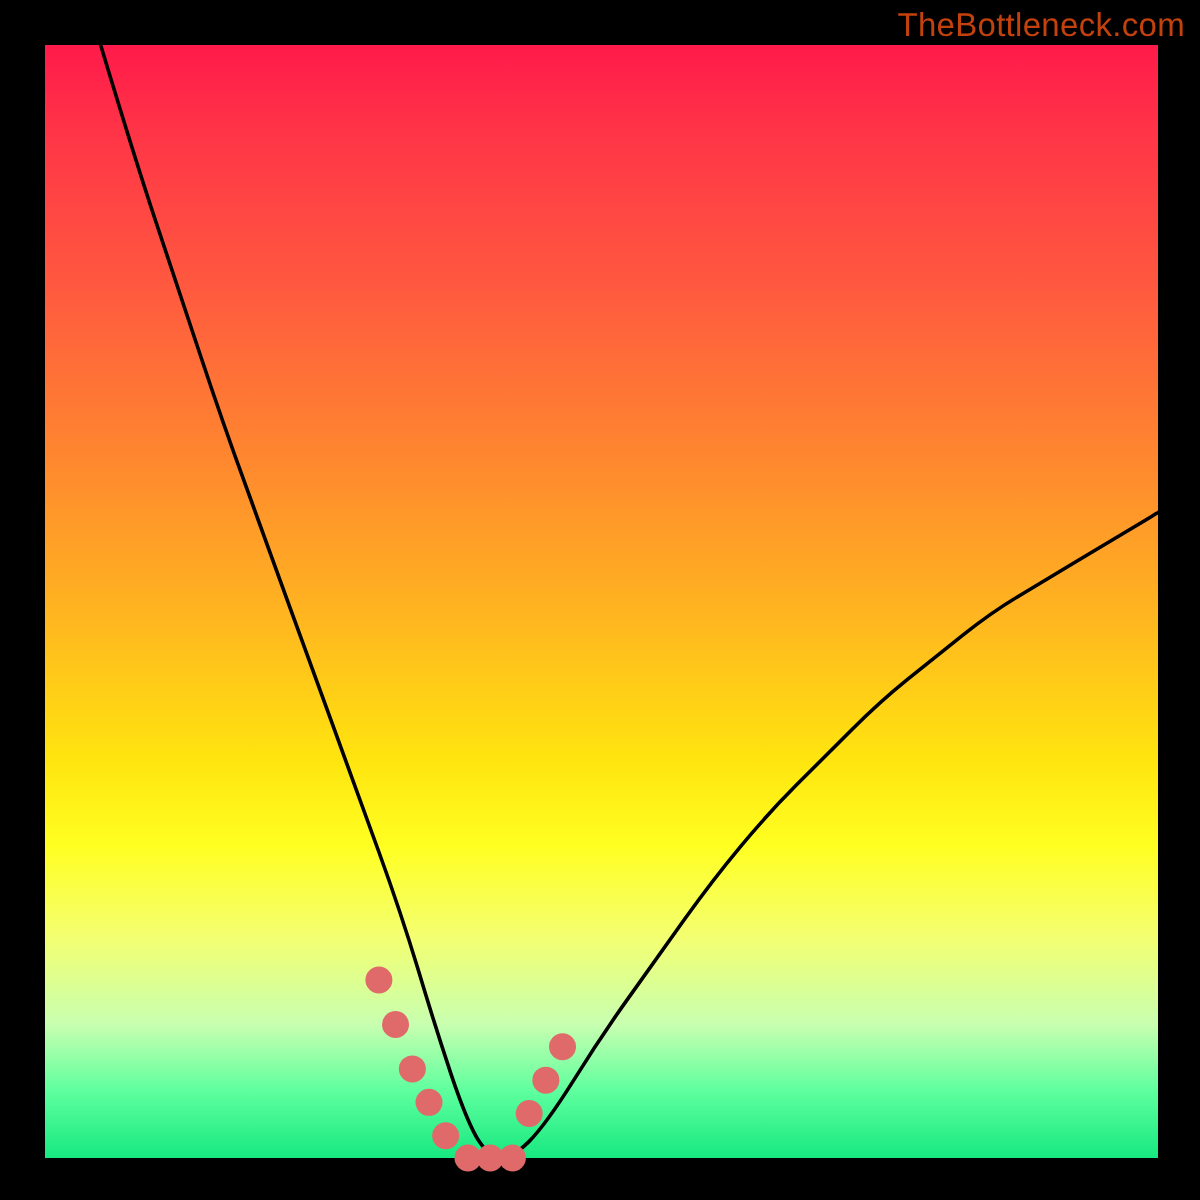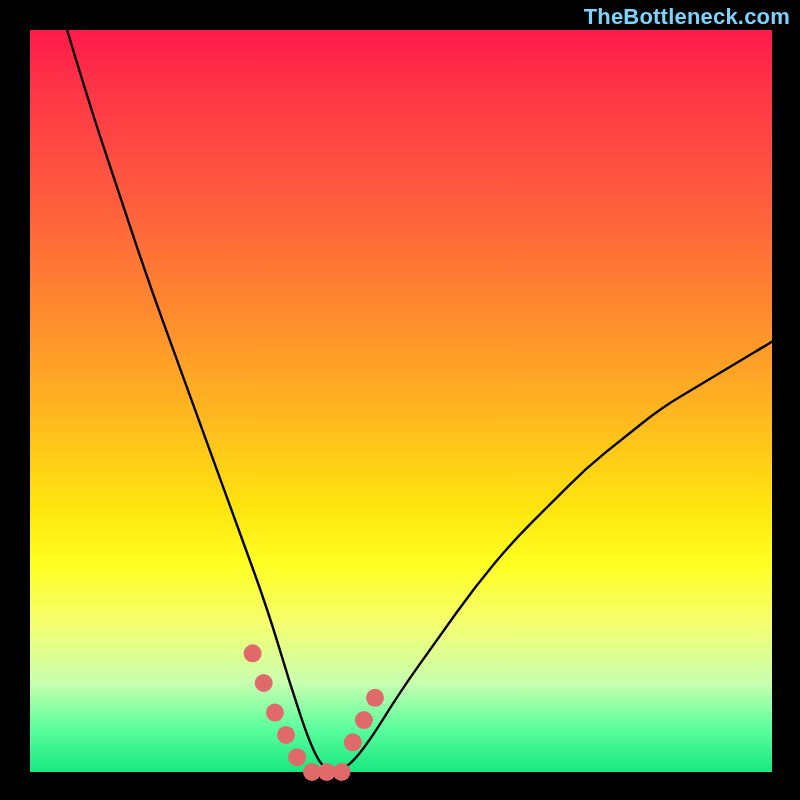--- a/index.html
+++ b/index.html
@@ -38,24 +38,24 @@
       #f4ff70 80%,
       #c8ffb0 88%,
       #5eff9e 94%,
       #17e880 100%
     );
   }
   .watermark {
     position: absolute;
     top: 4px;
     right: 10px;
-    color: #7dd3fc;
+    color: #c2410c;
     font-size: 22px;
     letter-spacing: 0.2px;
-    font-weight: 700;
+    font-weight: 400;
   }
   svg.curve {
     position: absolute;
     left: 0;
     top: 0;
     width: 742px;
     height: 742px;
     overflow: visible;
   }
 </style>

